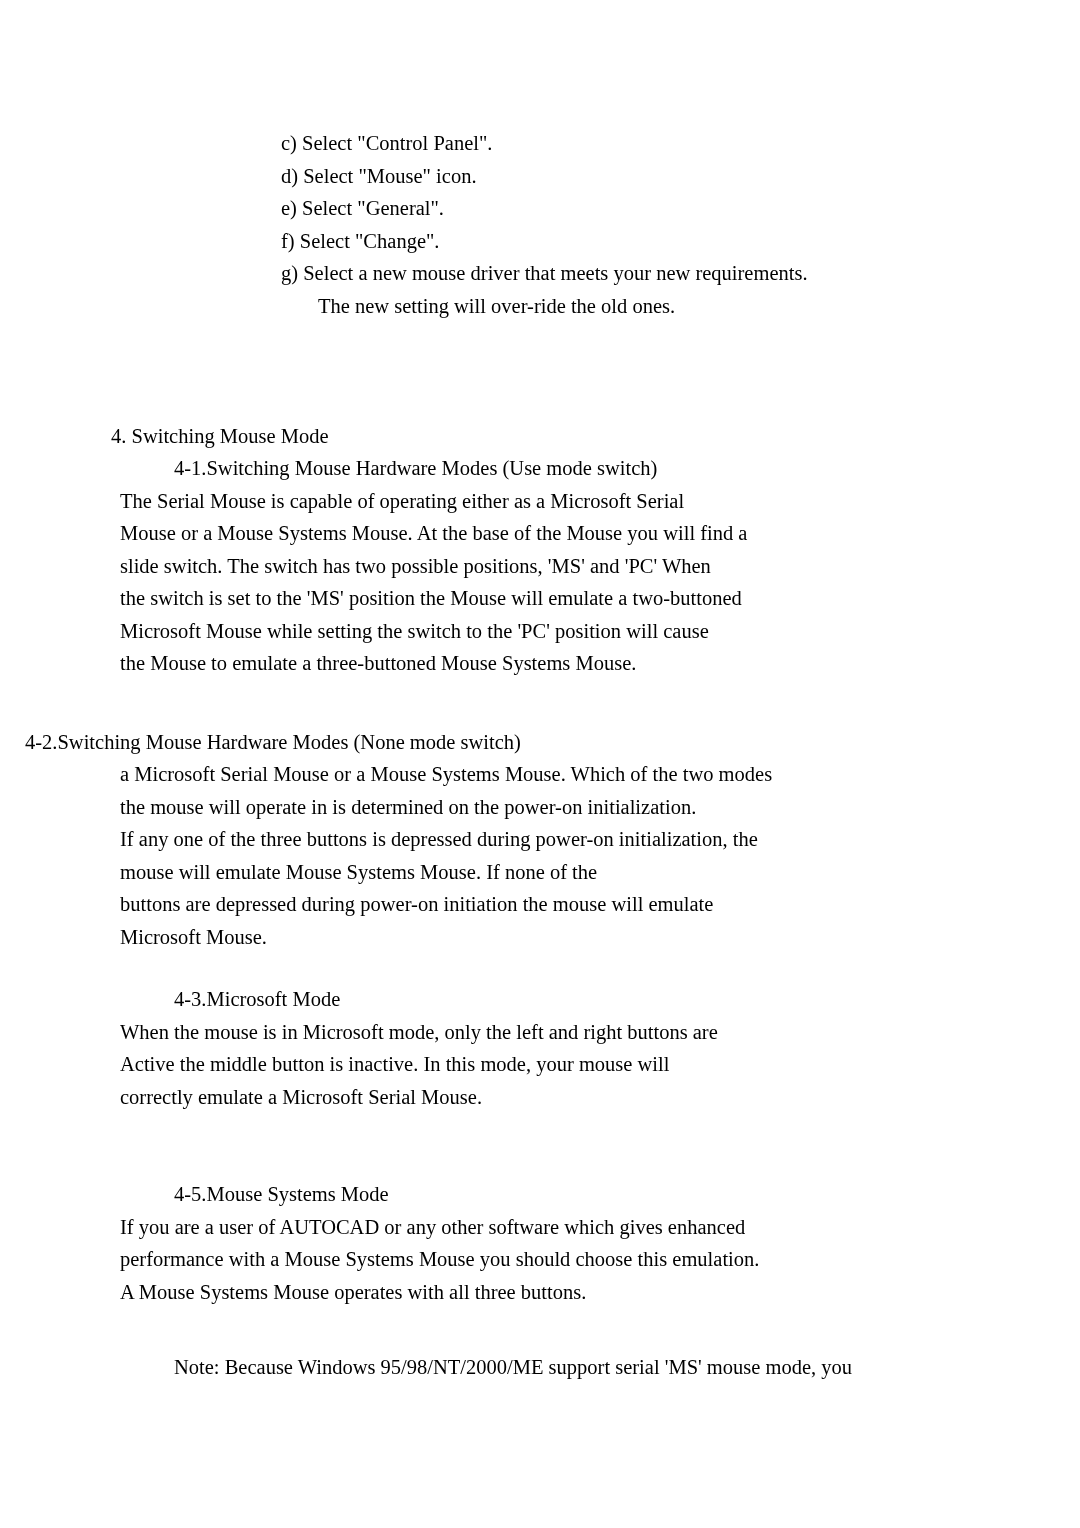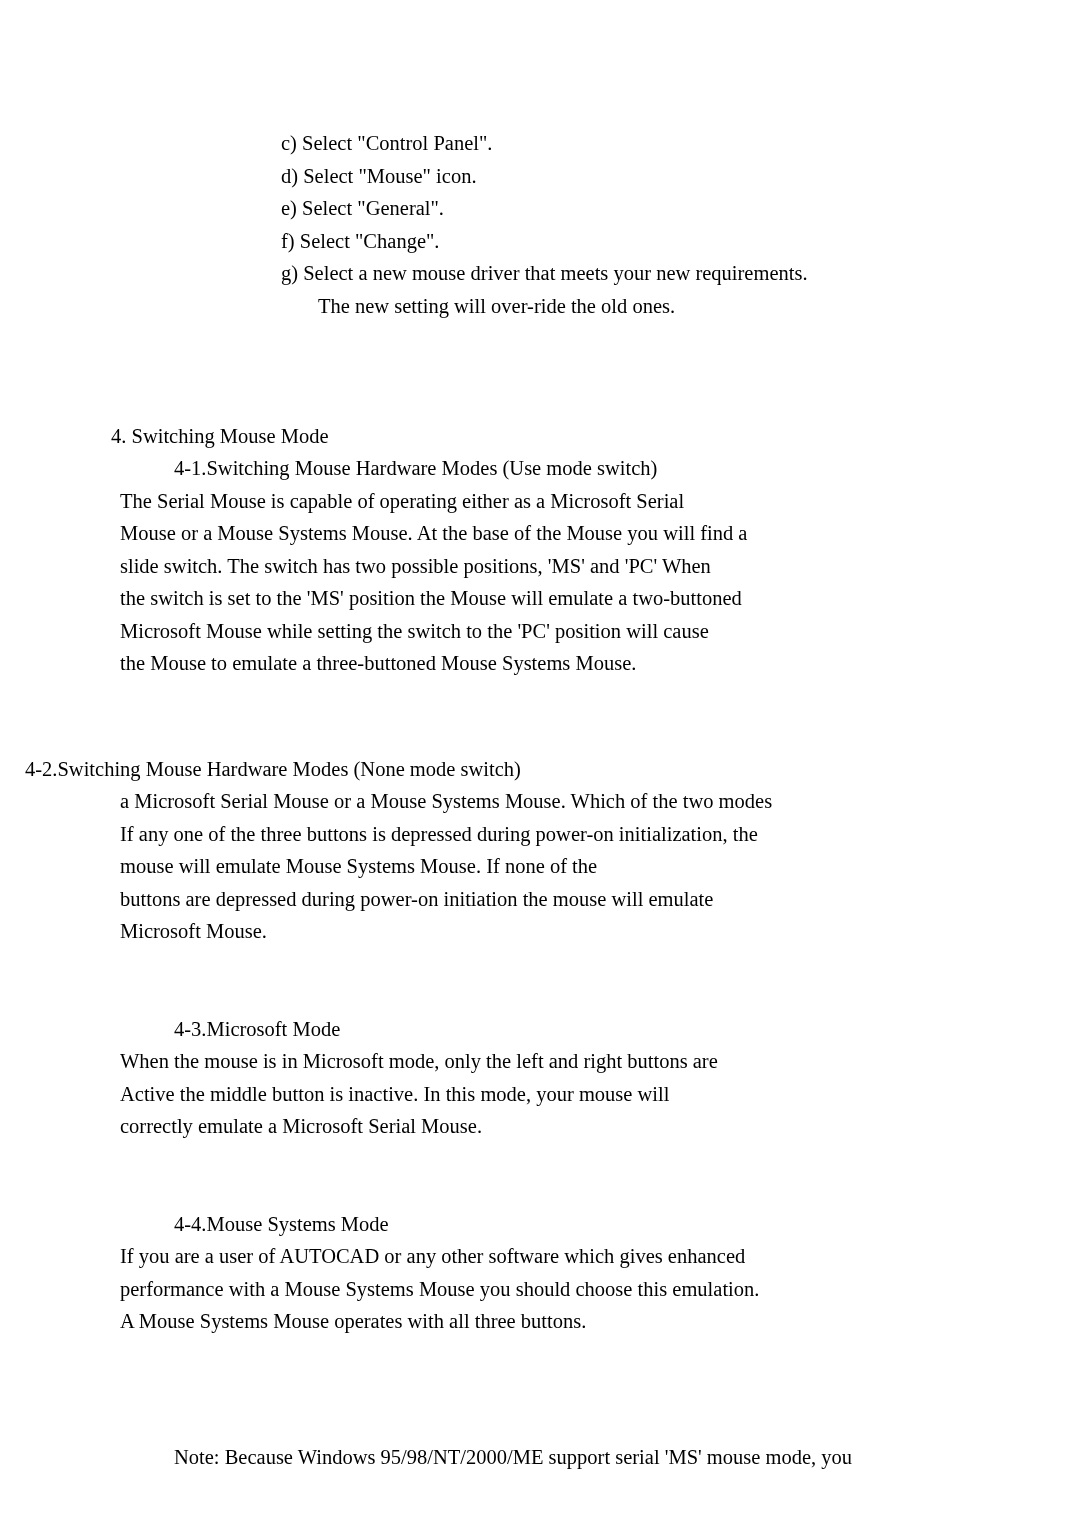--- a/index.html
+++ b/index.html
@@ -44,29 +44,30 @@
       <div class="line indent-3">g) Select a new mouse driver that meets your new requirements.</div>
       <div class="line indent-4">The new setting will over-ride the old ones.</div>
       <div class="line indent-0" style="margin-top: 97.5px;">4. Switching Mouse Mode</div>
       <div class="line indent-1">4-1.Switching Mouse Hardware Modes (Use mode switch)</div>
       <div class="line indent-2">The Serial Mouse is capable of operating either as a Microsoft Serial</div>
       <div class="line indent-2">Mouse or a Mouse Systems Mouse. At the base of the Mouse you will find a</div>
       <div class="line indent-2">slide switch. The switch has two possible positions, 'MS' and 'PC' When</div>
       <div class="line indent-2">the switch is set to the 'MS' position the Mouse will emulate a two-buttoned</div>
       <div class="line indent-2">Microsoft Mouse while setting the switch to the 'PC' position will cause</div>
       <div class="line indent-2">the Mouse to emulate a three-buttoned Mouse Systems Mouse.</div>
-      <div class="line indent-1" style="margin-top: 73px; padding-left: 25px;">4-2.Switching Mouse Hardware Modes (None mode switch)</div>
+      <div class="line indent-1" style="margin-top: 46px; padding-left: 25px;">4-2.Switching Mouse Hardware Modes (None mode switch)</div>
       <div class="line indent-2">a Microsoft Serial Mouse or a Mouse Systems Mouse. Which of the two modes</div>
+      <div class="line indent-2">the mouse will operate in is determined on the power-on initialization.</div>
       <div class="line indent-2">If any one of the three buttons is depressed during power-on initialization, the</div>
       <div class="line indent-2">mouse will emulate Mouse Systems Mouse. If none of the</div>
       <div class="line indent-2">buttons are depressed during power-on initiation the mouse will emulate</div>
       <div class="line indent-2">Microsoft Mouse.</div>
-      <div class="line indent-1" style="margin-top: 65px;">4-3.Microsoft Mode</div>
+      <div class="line indent-1" style="margin-top: 30px;">4-3.Microsoft Mode</div>
       <div class="line indent-2">When the mouse is in Microsoft mode, only the left and right buttons are</div>
       <div class="line indent-2">Active the middle button is inactive. In this mode, your mouse will</div>
       <div class="line indent-2">correctly emulate a Microsoft Serial Mouse.</div>
-      <div class="line indent-1" style="margin-top: 65px;">4-4.Mouse Systems Mode</div>
+      <div class="line indent-1" style="margin-top: 65px;">4-5.Mouse Systems Mode</div>
       <div class="line indent-2">If you are a user of AUTOCAD or any other software which gives enhanced</div>
       <div class="line indent-2">performance with a Mouse Systems Mouse you should choose this emulation.</div>
       <div class="line indent-2">A Mouse Systems Mouse operates with all three buttons.</div>
-      <div class="line indent-1" style="margin-top: 103px;">Note: Because Windows 95/98/NT/2000/ME support serial 'MS' mouse mode, you</div>
+      <div class="line indent-1" style="margin-top: 43px;">Note: Because Windows 95/98/NT/2000/ME support serial 'MS' mouse mode, you</div>
     </div>
 </div>
 
 </body></html>

